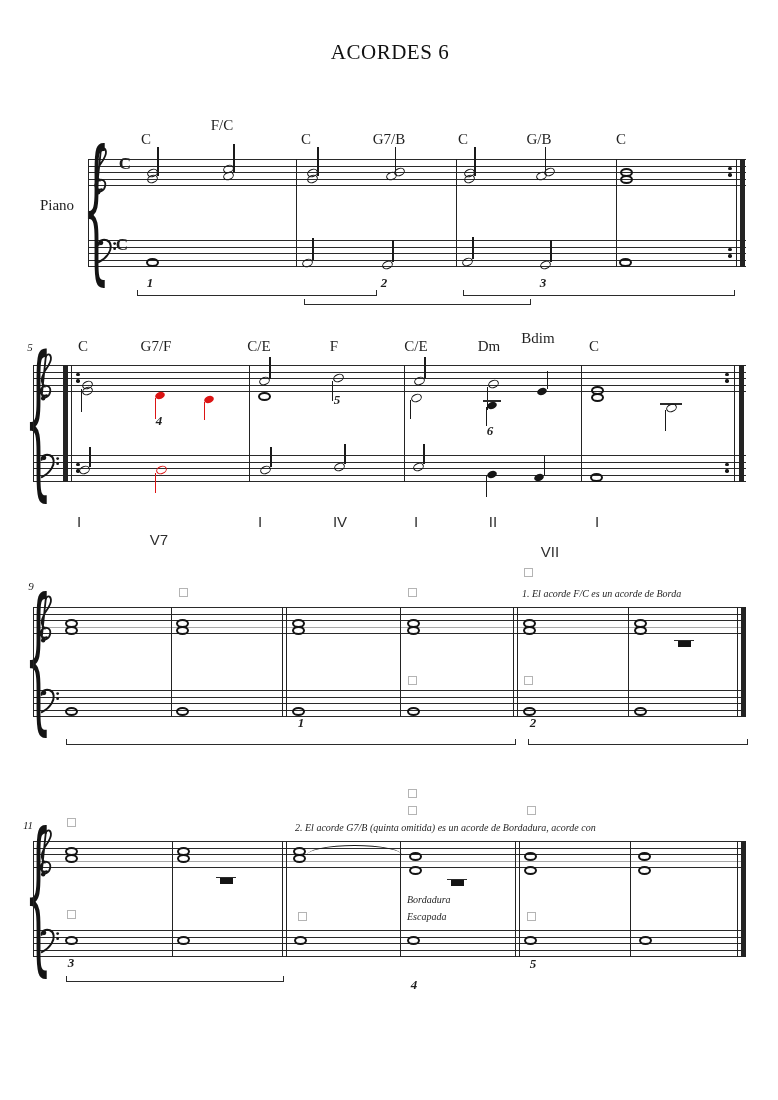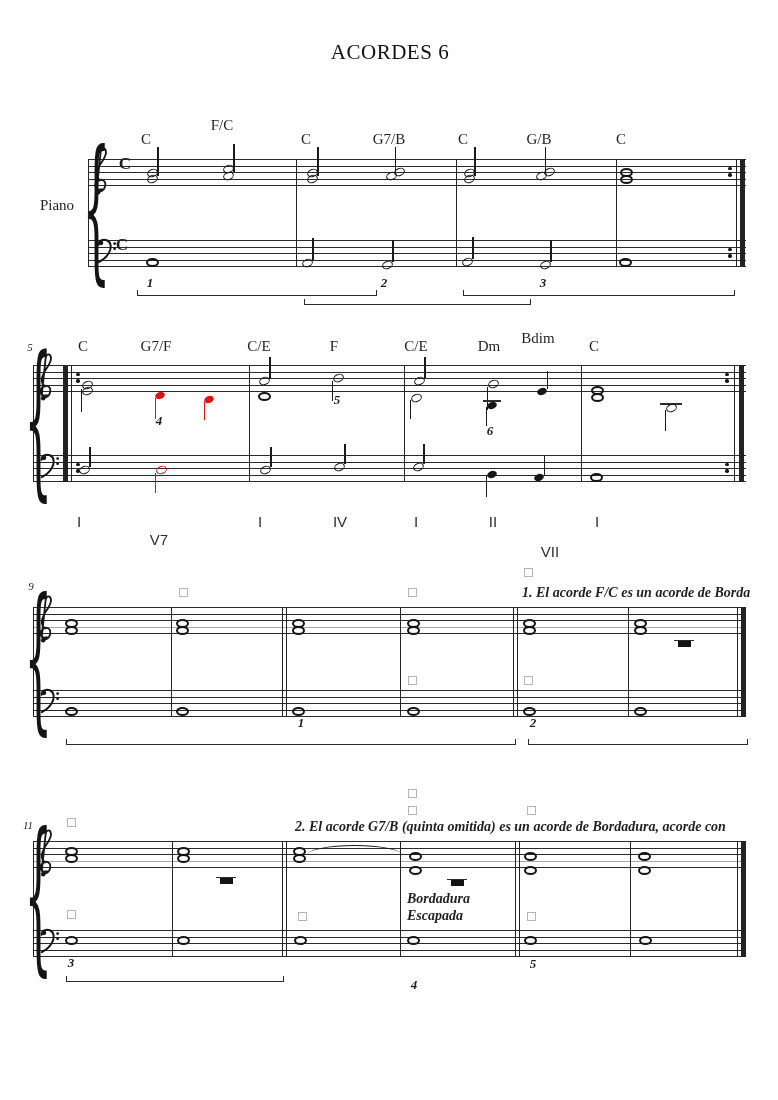--- a/index.html
+++ b/index.html
@@ -26,21 +26,21 @@
        border-radius:50% 50% 0 0 / 100% 100% 0 0;}
   .brace{position:absolute;font-family:"DejaVu Serif",serif;color:#141414;}
   .txt{position:absolute;white-space:pre;}
   .t-title{font-size:21px;letter-spacing:0.5px;color:#111;}
   .t-label{font-size:15px;}
   .t-chord{font-size:15px;}
   .t-tsig{font-size:17px;font-weight:bold;}
   .t-num{font-size:13px;font-weight:bold;font-style:italic;}
   .t-meas{font-size:11px;font-style:italic;}
   .t-roman{font-family:"Liberation Sans",sans-serif;font-size:15px;color:#2e2e2e;}
-  .t-ann{font-size:14px;font-style:italic;font-weight:bold;}
+  .t-ann{font-size:10px;font-style:italic;}
   svg{position:absolute;overflow:visible;}
 </style>
 </head>
 <body>
 
 <div id="page">
   <div class="txt t-title" id="title-slot" style="left:390px;top:52px;transform:translate(-50%,-50%);">ACORDES 6</div>
   <div class="txt t-label" style="left:57px;top:205px;transform:translate(-50%,-50%);">Piano</div>
   <div id="score">
       <div class="sline" style="left: 88px; top: 159px; width: 658px;"></div>

